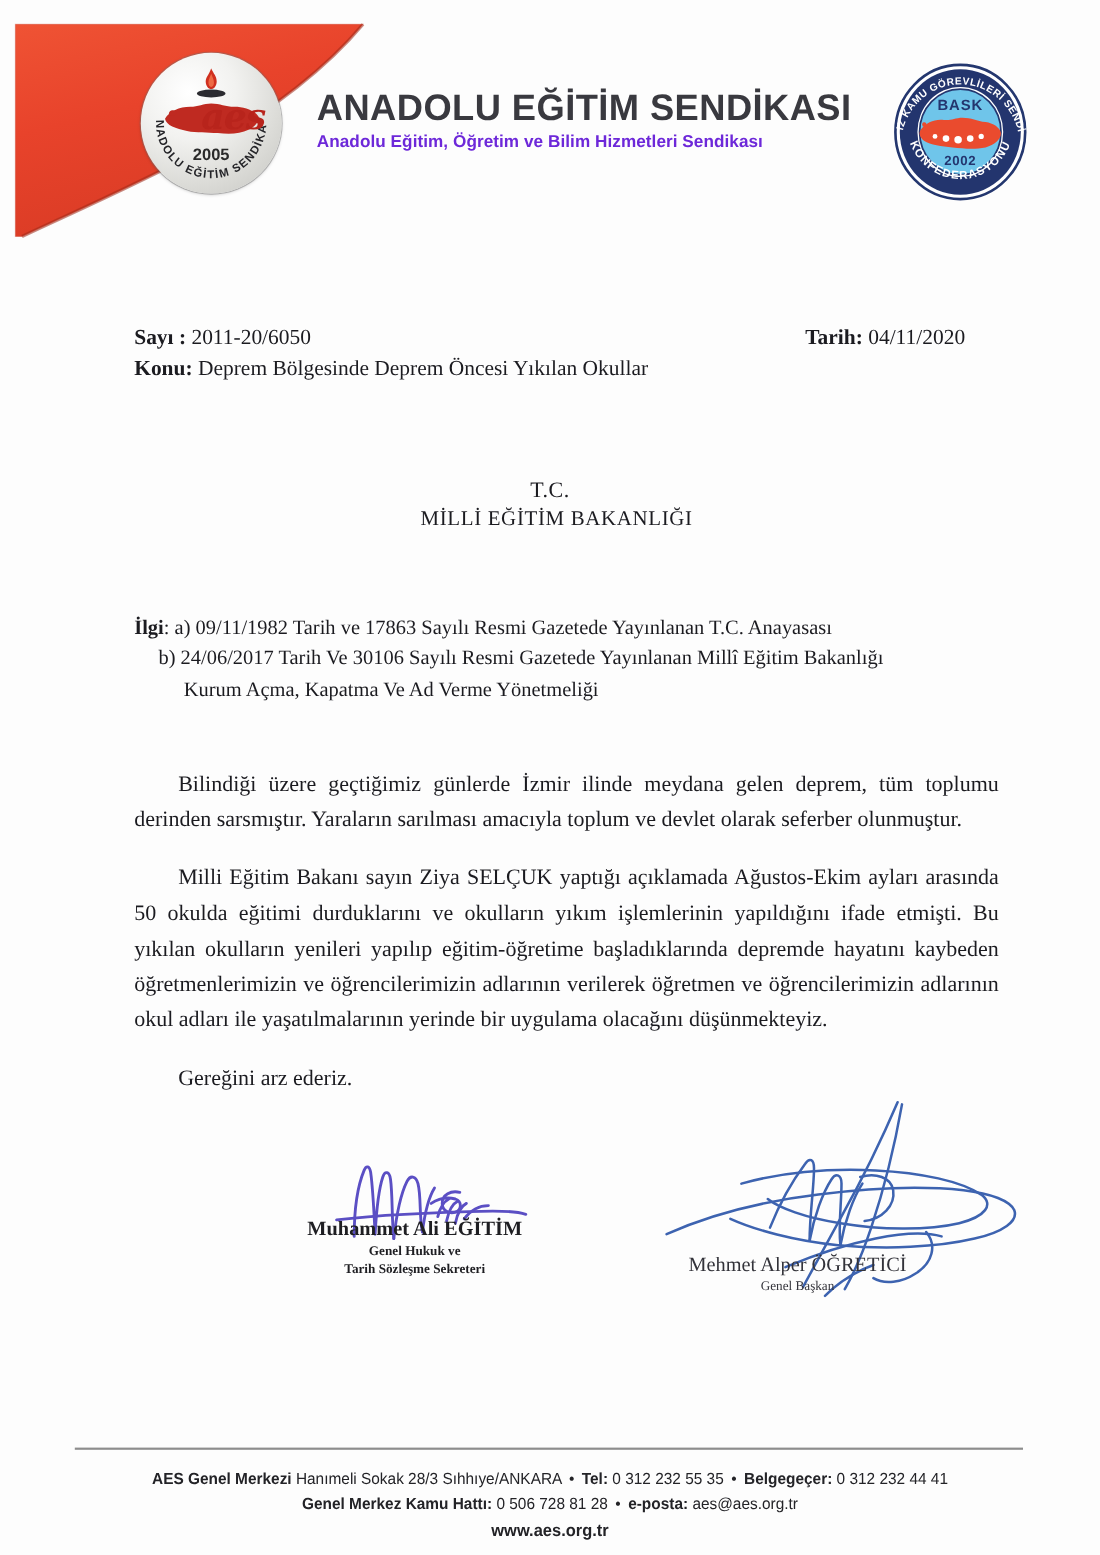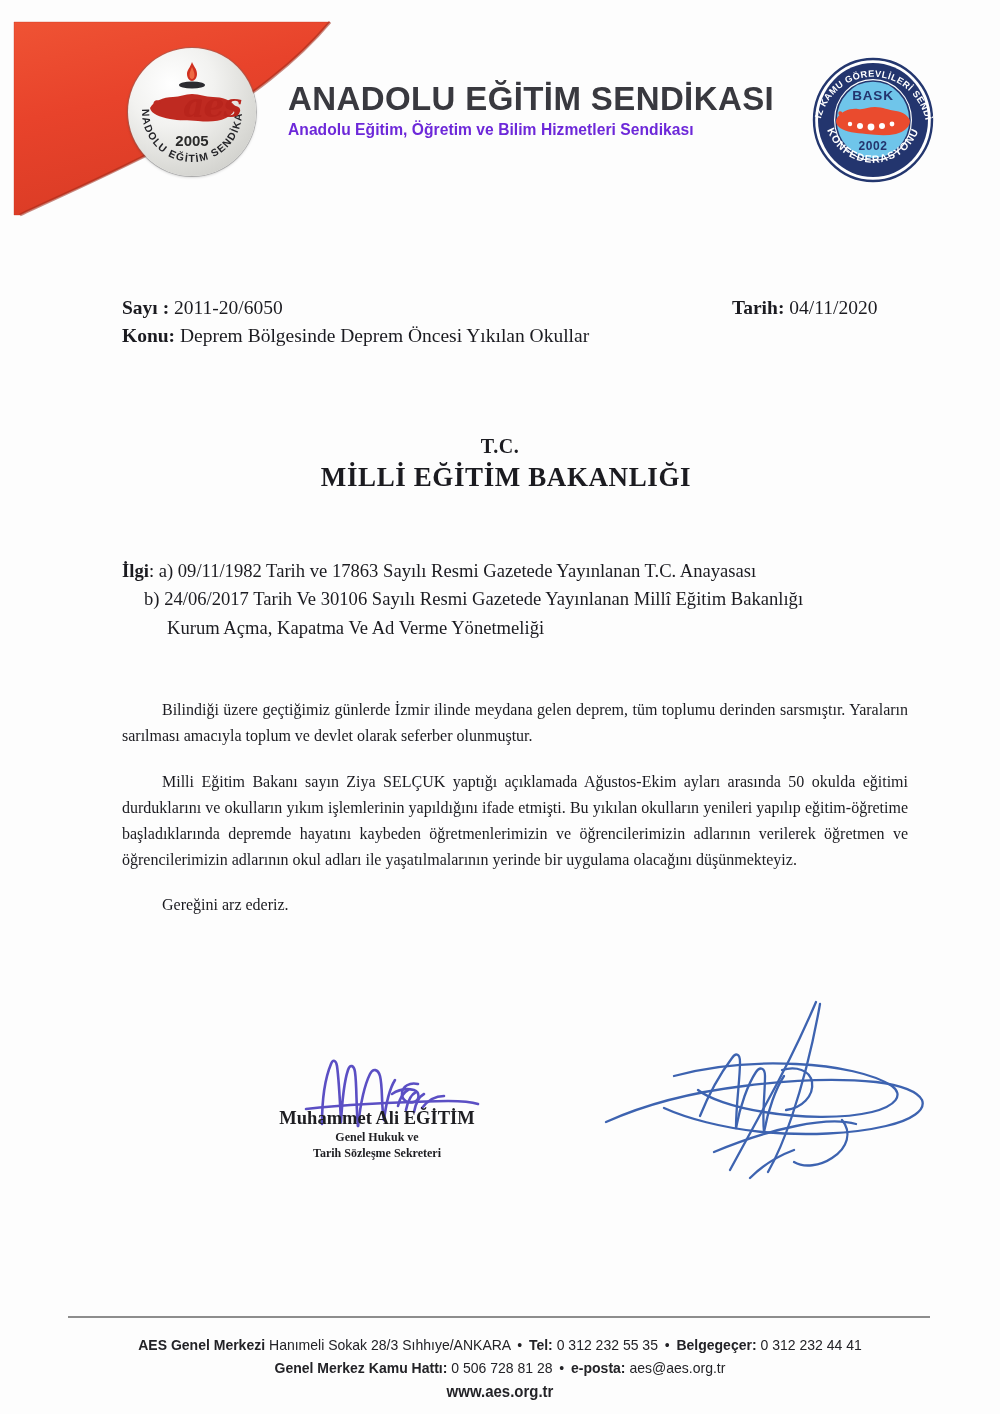--- a/index.html
+++ b/index.html
@@ -129,45 +129,45 @@
     left: 610px; top: 0;
     white-space: nowrap;
     font-size: 19.5px;
   }
 
   
   .addressee {
     position: absolute;
     left: 0; right: 0; top: 434px;
     text-align: center;
-    font-weight: bold;
+    font-weight: normal;
     line-height: 1.28;
   }
   .addressee .l1 { font-size: 20px; letter-spacing: 0.5px; }
-  .addressee .l2 { font-size: 27px; letter-spacing: 0.6px; padding-left: 12px; }
+  .addressee .l2 { font-size: 19px; letter-spacing: 0.6px; padding-left: 12px; }
 
   
   .refs {
     position: absolute;
     left: 122px; top: 557px;
     width: 790px;
     font-size: 18.6px;
     line-height: 1.52;
   }
   .refs .r-a { text-indent: 0; }
   .refs .r-b { padding-left: 22px; }
   .refs .r-c { padding-left: 45px; }
   .refs b { font-weight: bold; }
 
   
   .body-text {
     position: absolute;
     left: 122px; top: 697px;
     width: 786px;
-    font-size: 16px;
+    font-size: 20px;
     line-height: 1.62;
     text-align: justify;
   }
   .body-text p {
     margin: 0 0 20px 0;
     text-indent: 40px;
   }
   .body-text p.last { text-indent: 40px; margin-bottom: 0; }
 
   
@@ -375,20 +375,24 @@
       <path d="M160,178 C172,166 188,156 204,150"></path>
     </g>
   </svg>
 
   <div class="signatures">
     <div class="sig-block sig-left">
       <div class="sig-name">Muhammet Ali EĞİTİM</div>
       <div class="sig-role">Genel Hukuk ve</div>
       <div class="sig-role">Tarih Sözleşme Sekreteri</div>
     </div>
+    <div class="sig-block sig-right">
+      <div class="sig-name">Mehmet Alper ÖĞRETİCİ</div>
+      <div class="sig-role">Genel Başkan</div>
+    </div>
   </div>
 
   <div class="foot-rule"></div>
   <div class="footer">
     <div>
       <b>AES Genel Merkezi</b>
       <span>Hanımeli Sokak 28/3 Sıhhıye/ANKARA</span>
       <span class="dot">•</span>
       <b>Tel:</b>
       <span>0 312 232 55 35</span>

